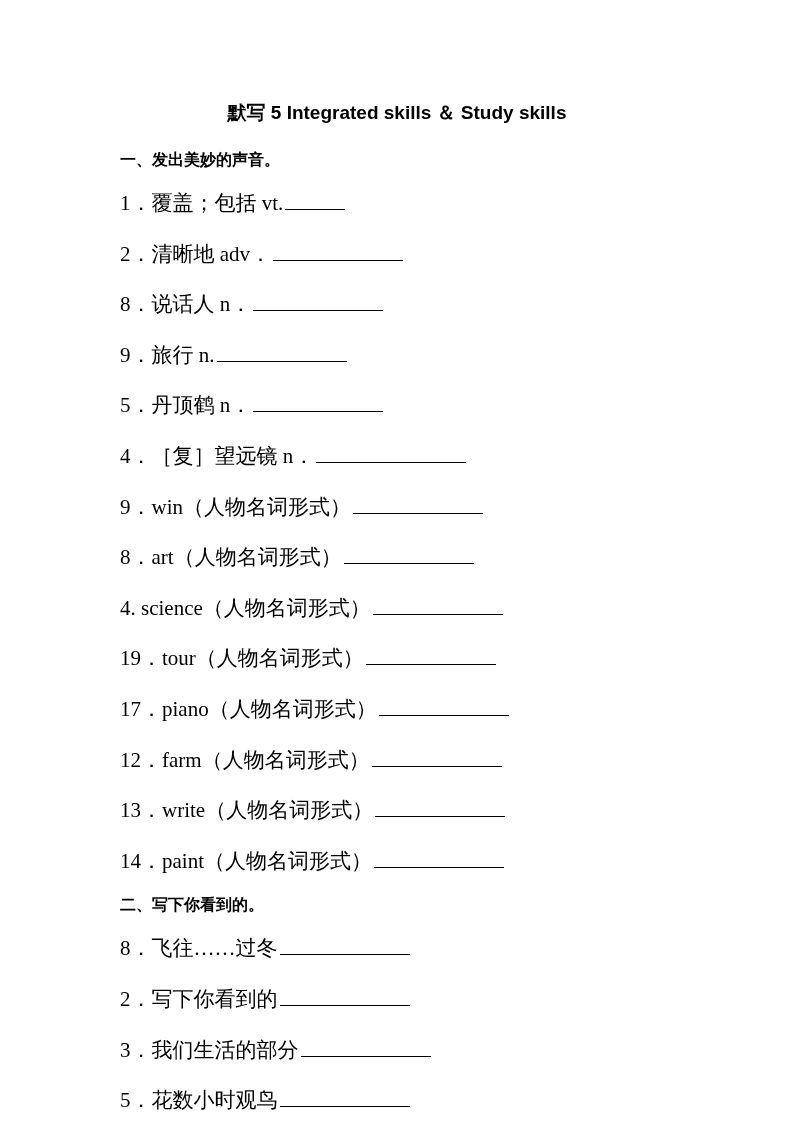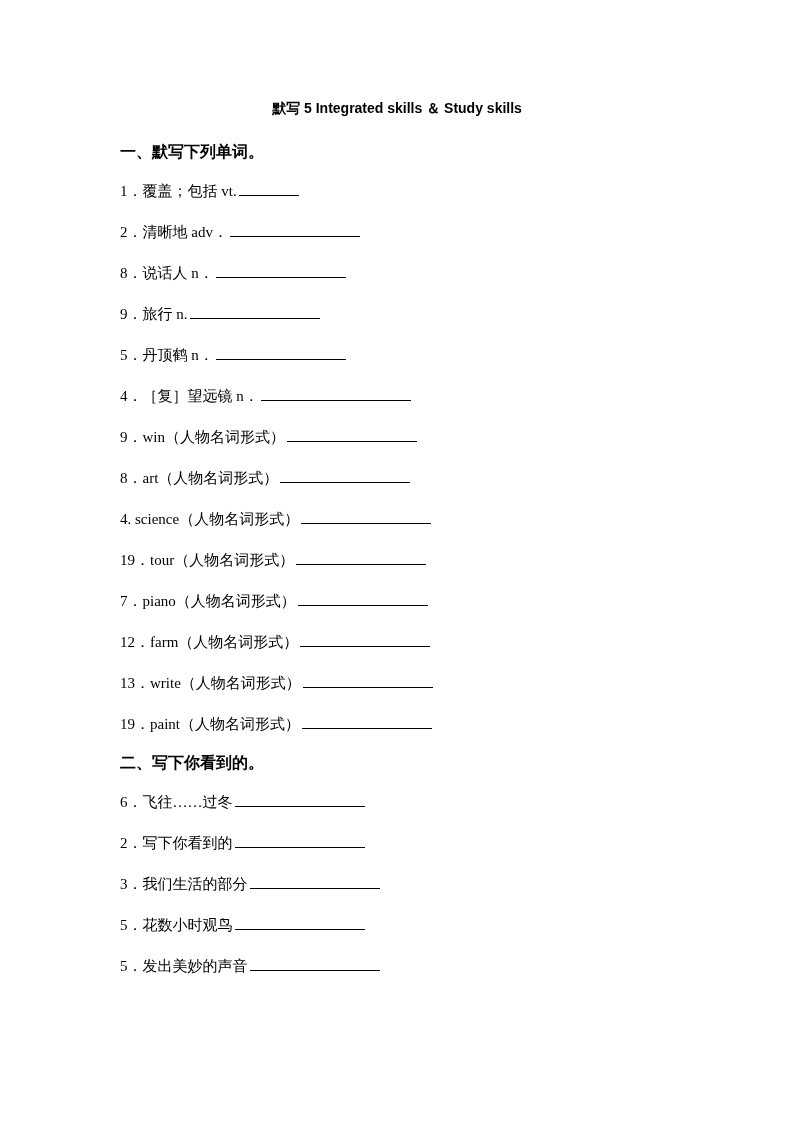--- a/index.html
+++ b/index.html
@@ -10,34 +10,34 @@
     body {
       width: 794px;
       height: 1123px;
       background: #ffffff;
       font-family: "SimSun", "Microsoft YaHei", serif;
       padding: 100px 120px 60px 120px;
       color: #000000;
     }
     .title {
       text-align: center;
-      font-size: 14px;
+      font-size: 19px;
       font-weight: bold;
       margin-bottom: 24px;
       font-family: "SimHei", "Microsoft YaHei", sans-serif;
     }
     .section-heading {
       font-size: 16px;
       font-weight: bold;
       margin-bottom: 16px;
       margin-top: 4px;
       font-family: "SimHei", "Microsoft YaHei", sans-serif;
     }
     .item {
-      font-size: 15px;
+      font-size: 21px;
       margin-bottom: 17px;
       line-height: 1.6;
       font-family: "SimSun", serif;
     }
     .blank {
       display: inline-block;
       border-bottom: 1px solid #000000;
       min-width: 110px;
       height: 1em;
       vertical-align: baseline;
@@ -51,21 +51,21 @@
     }
     .blank-long {
       min-width: 150px;
     }
   </style>
 </head>
 <body>
 
 <div class="title">默写 5 Integrated skills ＆ Study skills</div>
 
-<div class="section-heading">一、默写下列单词。</div>
+<div class="section-heading">一、发出美妙的声音。</div>
 
 <div class="item">
   <span>1．覆盖；包括 vt.</span><span class="blank blank-short"></span>
 </div>
 <div class="item">
   <span>2．清晰地 adv．</span><span class="blank blank-medium"></span>
 </div>
 <div class="item">
   <span>8．说话人 n．</span><span class="blank blank-medium"></span>
 </div>
@@ -84,36 +84,36 @@
 <div class="item">
   <span>8．art（人物名词形式）</span><span class="blank blank-medium"></span>
 </div>
 <div class="item">
   <span>4. science（人物名词形式）</span><span class="blank blank-medium"></span>
 </div>
 <div class="item">
   <span>19．tour（人物名词形式）</span><span class="blank blank-medium"></span>
 </div>
 <div class="item">
-  <span>7．piano（人物名词形式）</span><span class="blank blank-medium"></span>
+  <span>17．piano（人物名词形式）</span><span class="blank blank-medium"></span>
 </div>
 <div class="item">
   <span>12．farm（人物名词形式）</span><span class="blank blank-medium"></span>
 </div>
 <div class="item">
   <span>13．write（人物名词形式）</span><span class="blank blank-medium"></span>
 </div>
 <div class="item">
-  <span>19．paint（人物名词形式）</span><span class="blank blank-medium"></span>
+  <span>14．paint（人物名词形式）</span><span class="blank blank-medium"></span>
 </div>
 
 <div class="section-heading">二、写下你看到的。</div>
 
 <div class="item">
-  <span>6．飞往……过冬</span><span class="blank blank-medium"></span>
+  <span>8．飞往……过冬</span><span class="blank blank-medium"></span>
 </div>
 <div class="item">
   <span>2．写下你看到的</span><span class="blank blank-medium"></span>
 </div>
 <div class="item">
   <span>3．我们生活的部分</span><span class="blank blank-medium"></span>
 </div>
 <div class="item">
   <span>5．花数小时观鸟</span><span class="blank blank-medium"></span>
 </div>

